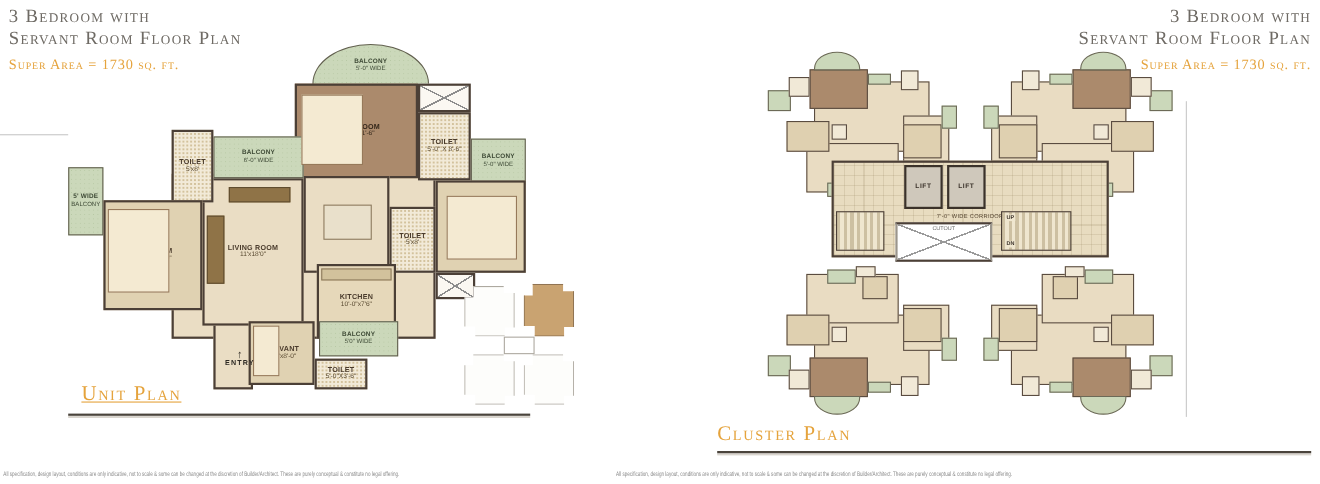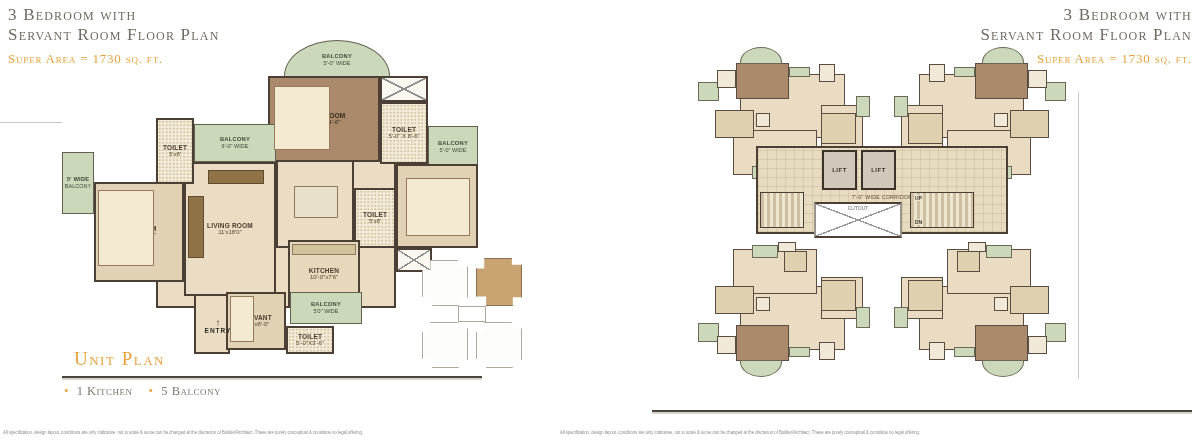--- a/index.html
+++ b/index.html
@@ -214,24 +214,23 @@
   </div>
 
   <div class="keyplan">
       <div class="kp-wing" style="left: 2px; top: 4px; width: 46px; height: 46px;"></div>
       <div class="kp-wing hl" style="left: 56px; top: 2px; width: 46px; height: 48px;"></div>
       <div class="kp-wing" style="left: 2px; top: 66px; width: 46px; height: 46px;"></div>
       <div class="kp-wing" style="left: 56px; top: 66px; width: 46px; height: 46px;"></div>
       <div class="kp-wing kp-center" style="left: 38px; top: 50px; width: 28px; height: 16px;"></div>
     </div>
 
-  <div class="sect-title" style="left:74px;top:348px;">Unit Plan</div>
+  <div class="sect-title" style="left:74px;top:348px;text-decoration:underline;">Unit Plan</div>
   <div class="rule" style="left:62px;top:376px;width:420px;"></div>
   <div class="features">
-      <div class="feat-row" style=""><span class="feat"><span class="dot">•</span> 1 Kitchen</span><span class="feat"><span class="dot">•</span> 5 Balcony</span></div>
     </div>
 
   <div class="plan plan-cluster">
     <div class="rooms-layer">
         <div class="wing" style="left: 4px; top: 0px; transform: scaleX(-1);">
           <div class="blk b-room" style="left: 14%; top: 20%; width: 60%; height: 46%;"></div>
           <div class="blk b-room" style="left: 4%; top: 42%; width: 24%; height: 30%;"></div>
           <div class="blk b-room" style="left: 30%; top: 60%; width: 48%; height: 32%;"></div>
           <div class="blk b-dark" style="left: 8%; top: 48%; width: 20%; height: 22%;"></div>
           <div class="blk b-dark" style="left: 66%; top: 46%; width: 22%; height: 20%;"></div>
@@ -314,18 +313,19 @@
     <div class="cutout">
       <span class="cutout-label">CUTOUT</span>
     </div>
     <div class="stairs stairs-left"></div>
     <div class="stairs stairs-right">
       <span class="updn up">UP</span>
       <span class="updn dn">DN</span>
     </div>
   </div>
 
+  <div class="sect-title" style="left:652px;top:384px;">Cluster Plan</div>
   <div class="rule" style="left:652px;top:410px;width:540px;"></div>
 
   <div class="disclaimer" style="left:3px;top:429px;">All specification, design layout, conditions are only indicative, not to scale &amp; some can be changed at the discretion of Builder/Architect. These are purely conceptual &amp; constitute no legal offering.</div>
   <div class="disclaimer" style="left:560px;top:429px;">All specification, design layout, conditions are only indicative, not to scale &amp; some can be changed at the discretion of Builder/Architect. These are purely conceptual &amp; constitute no legal offering.</div>
 
 </div>
 
 </body></html>

